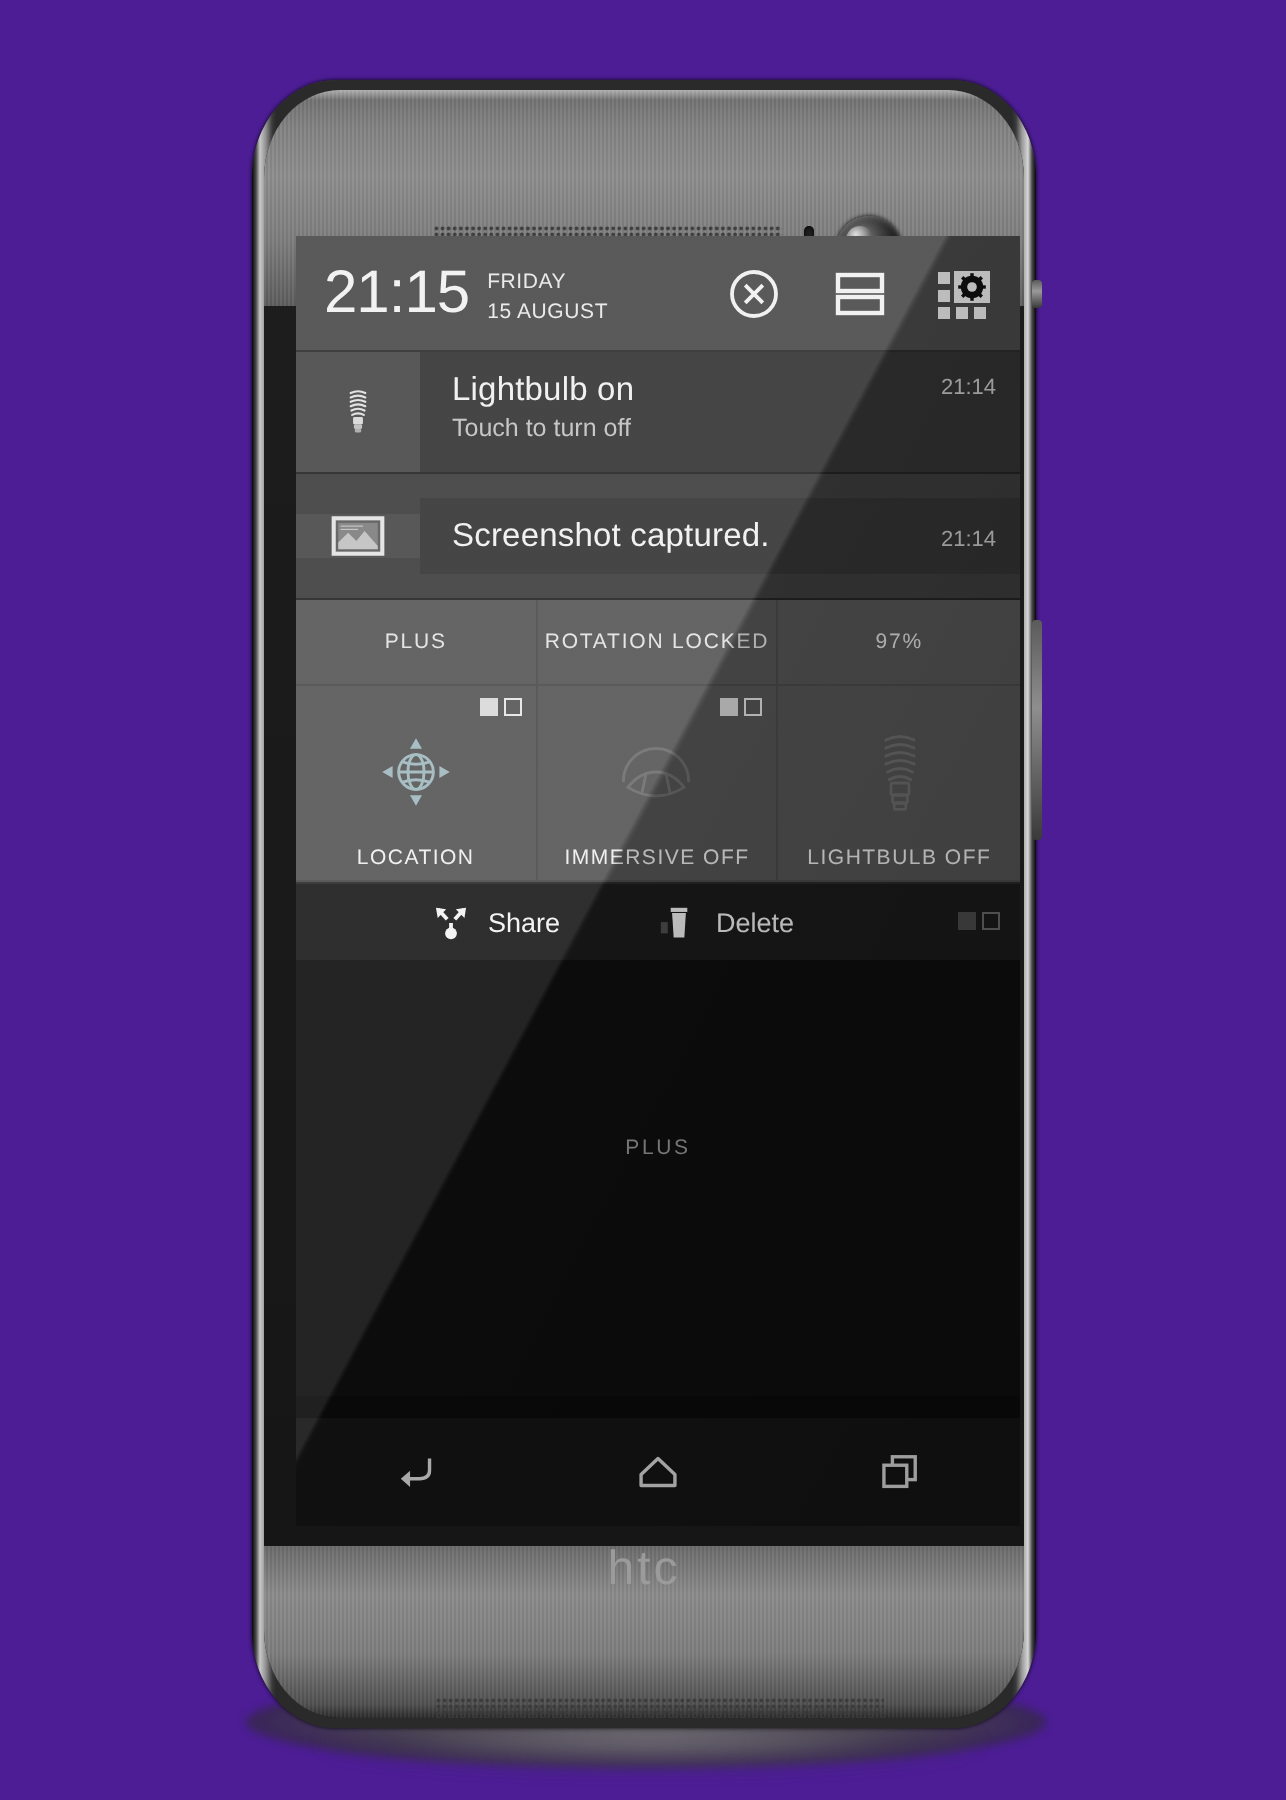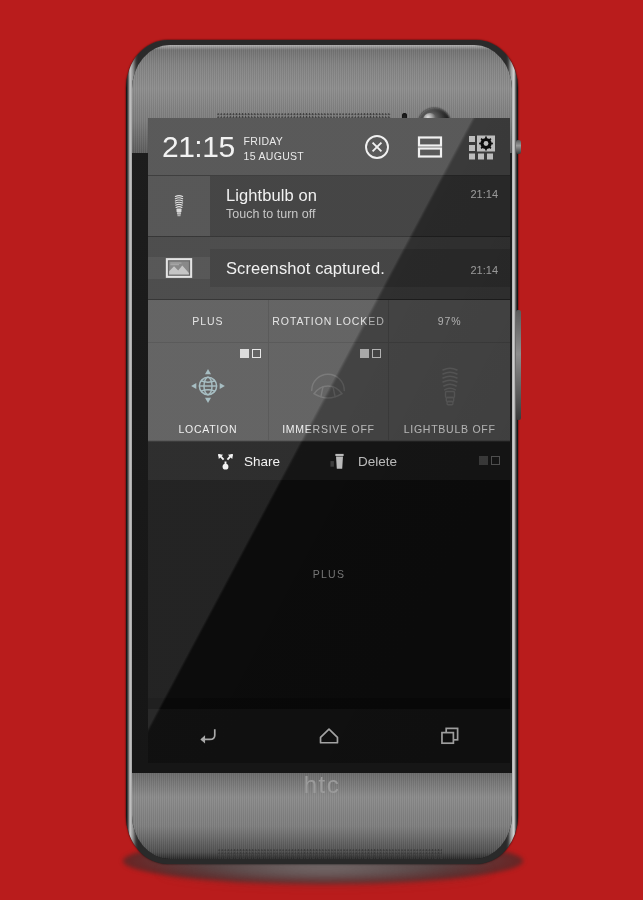--- a/index.html
+++ b/index.html
@@ -9,21 +9,21 @@
     width: 643px;
     height: 900px;
     overflow: hidden;
     font-family: "Liberation Sans", sans-serif;
   }
 
   #stage {
     position: relative;
     width: 643px;
     height: 900px;
-    background: #b91c1c;
+    background: #4c1d95;
   }
 
   
   .ground-shadow {
     position: absolute;
     left: 123px;
     top: 838px;
     width: 400px;
     height: 46px;
     border-radius: 50%;

